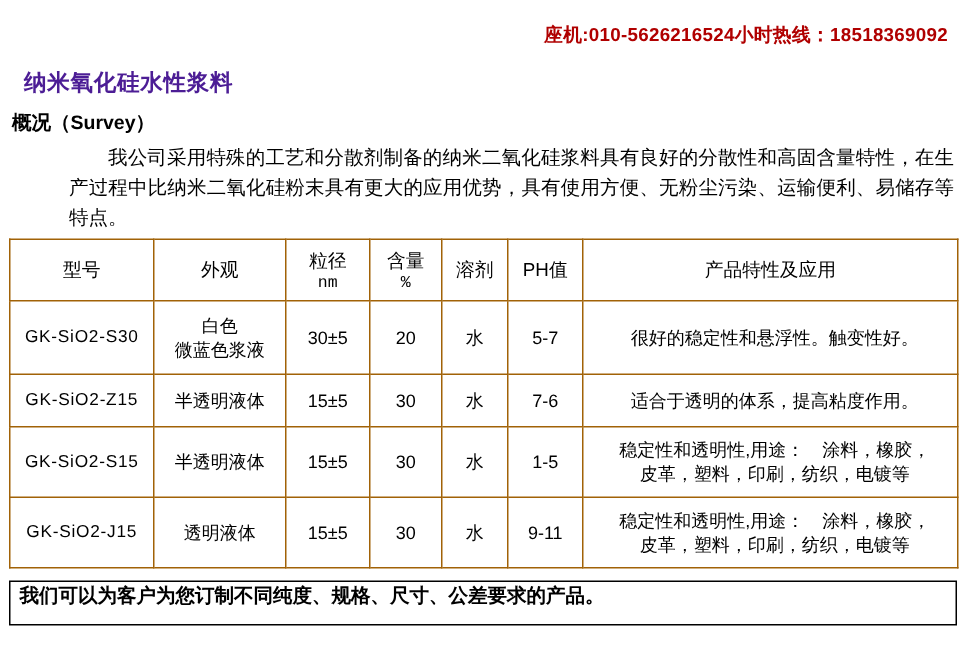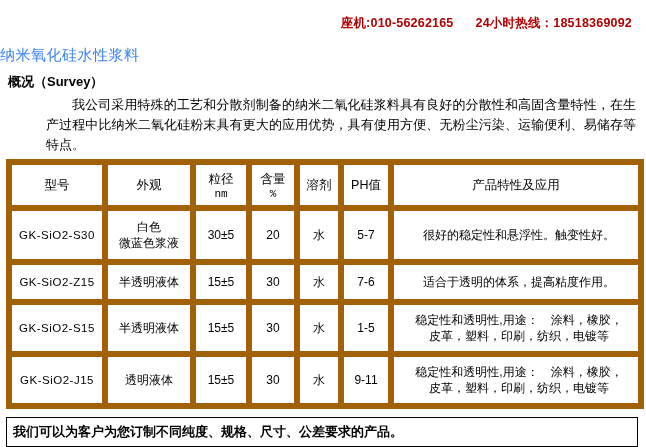--- a/index.html
+++ b/index.html
@@ -26,28 +26,28 @@
     height: 46px;
     display: flex;
     align-items: center;
     justify-content: flex-end;
     padding-right: 14px;
     font-size: 12.5px;
     font-weight: bold;
     color: #b00000;
     letter-spacing: 0.2px;
   }
-  .contact-bar .phone { margin-right: 22px; }
+  .contact-bar .phone { }
 
   
   .doc-title {
-    padding: 0 8px 2px 0;
+    padding: 0 8px 2px 16px;
     font-size: 15px;
-    font-weight: normal;
-    color: #3b82f6;
+    font-weight: bold;
+    color: #4c1d95;
     letter-spacing: 0.5px;
   }
 
   .section-heading {
     padding: 6px 8px 2px 8px;
     font-size: 13px;
     font-weight: bold;
   }
 
   .body-para {
@@ -69,21 +69,21 @@
   .table-wrap {
     padding: 0 6px;
   }
   table.spec {
     width: 632px;
     border-collapse: collapse;
     table-layout: fixed;
     font-size: 12px;
   }
   table.spec th, table.spec td {
-    border: 6px solid #a16207;
+    border: 1px solid #a16207;
     text-align: center;
     vertical-align: middle;
     padding: 3px 2px;
     line-height: 1.35;
   }
   table.spec thead th {
     font-weight: normal;
     height: 34px;
     font-size: 12.5px;
   }
@@ -113,21 +113,20 @@
   .cellline { display: block; }
 
   
   .footer-box {
     margin: 8px 6px 0 6px;
     border: 1px solid #000;
     width: 632px;
     box-sizing: border-box;
     height: 30px;
     display: flex;
-    align-items: center;
     padding-left: 6px;
     font-size: 13px;
     font-weight: bold;
   }
 </style>
 </head>
 <body>
 
 <div class="page">
 

